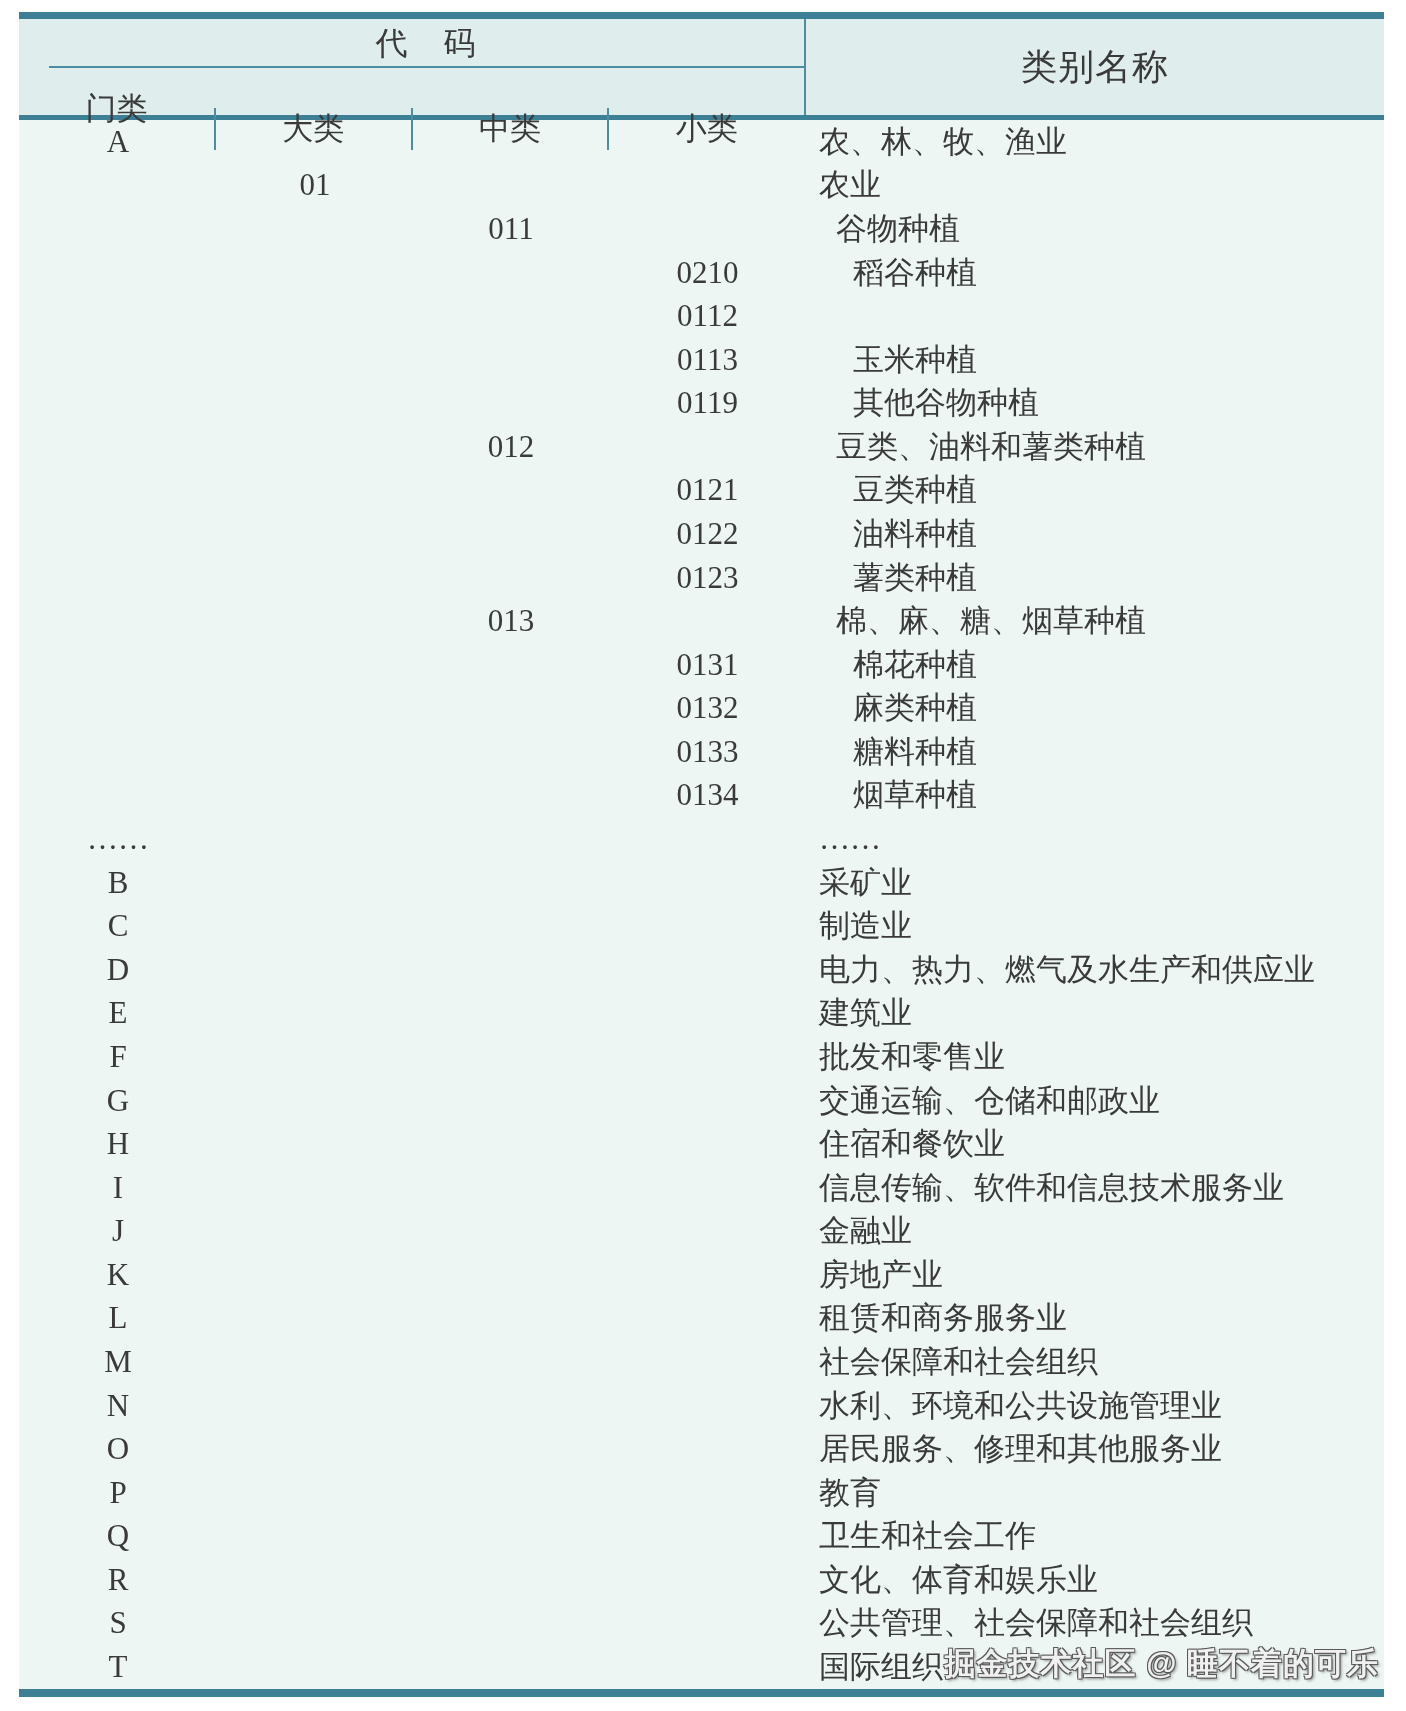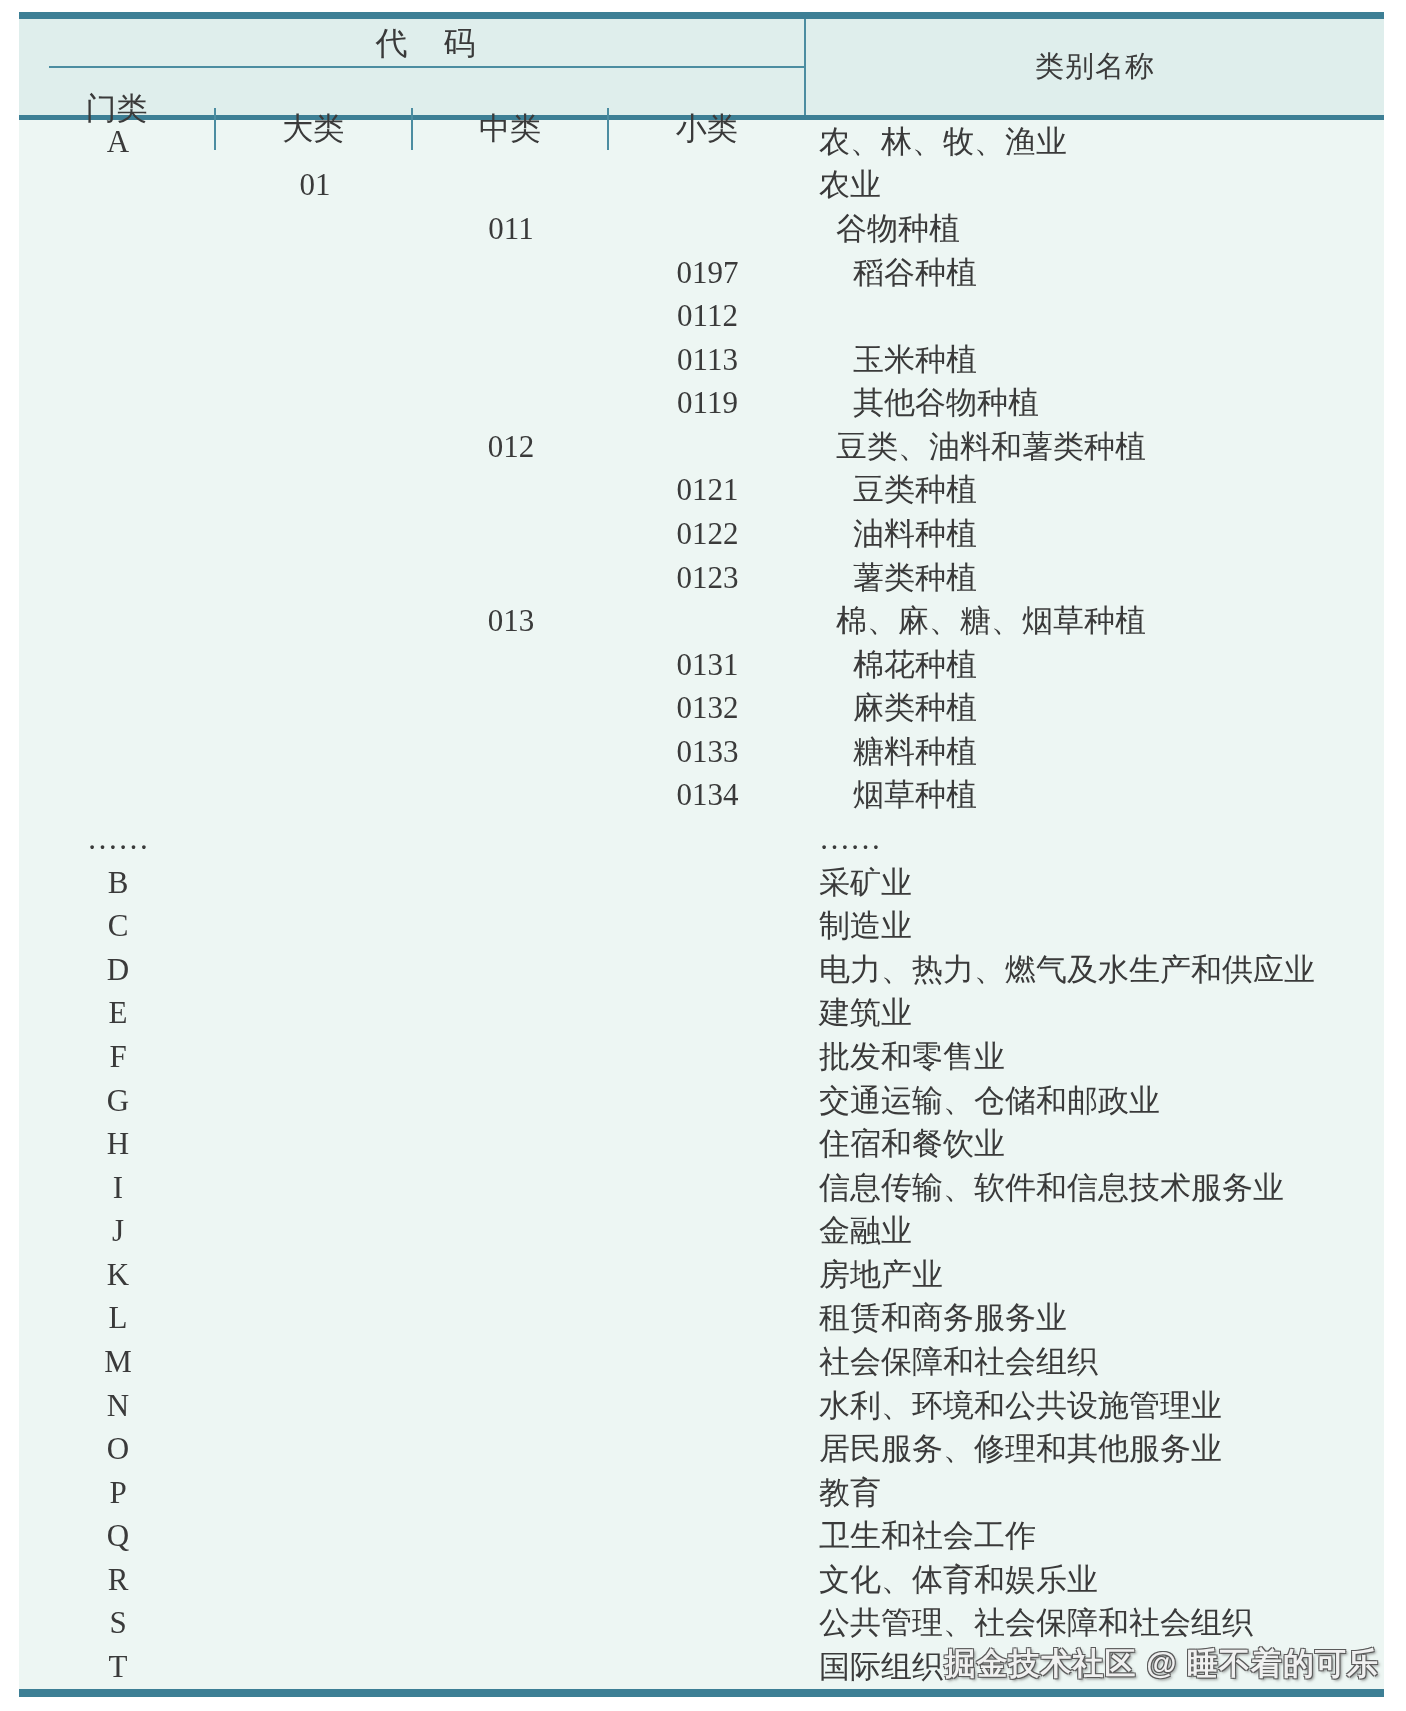--- a/index.html
+++ b/index.html
@@ -39,21 +39,21 @@
     margin-left:30px;
   }
   .code-cols{flex:1;display:flex;}
   .code-col-cell{
     flex:1;display:flex;align-items:center;justify-content:center;
     font-size:31px;
   }
   .code-col-cell + .code-col-cell{border-left:2px solid var(--border-thin,#4c8da1);margin-top:40px;}
   .name-header{
     flex:1;display:flex;align-items:center;justify-content:center;
-    font-size:29px;letter-spacing:1px;font-family:Liberation Mono, monospace;
+    font-size:36px;letter-spacing:1px;font-family:Liberation Mono, monospace;
   }
   .tbody{flex:1;display:flex;flex-direction:column;}
   .row{flex:1;display:flex;align-items:center;font-size:31px;}
   .cell{box-sizing:border-box;white-space:nowrap;}
   .c1{width:198px;text-align:center;}
   .c2{width:196px;text-align:center;}
   .c3{width:196px;text-align:center;}
   .c4{width:197px;text-align:center;}
   .name{flex:1;text-align:left;}
   .lvl0 .name,.lvl1 .name,.lvl2 .name{padding-left:13px;}
@@ -109,21 +109,21 @@
           <div class="cell c1"></div>
           <div class="cell c2"></div>
           <div class="cell c3">011</div>
           <div class="cell c4"></div>
           <div class="cell name">谷物种植</div>
         </div>
         <div class="row lvl4">
           <div class="cell c1"></div>
           <div class="cell c2"></div>
           <div class="cell c3"></div>
-          <div class="cell c4">0197</div>
+          <div class="cell c4">0210</div>
           <div class="cell name">稻谷种植</div>
         </div>
         <div class="row lvl4">
           <div class="cell c1"></div>
           <div class="cell c2"></div>
           <div class="cell c3"></div>
           <div class="cell c4">0112</div>
         </div>
         <div class="row lvl4">
           <div class="cell c1"></div>

